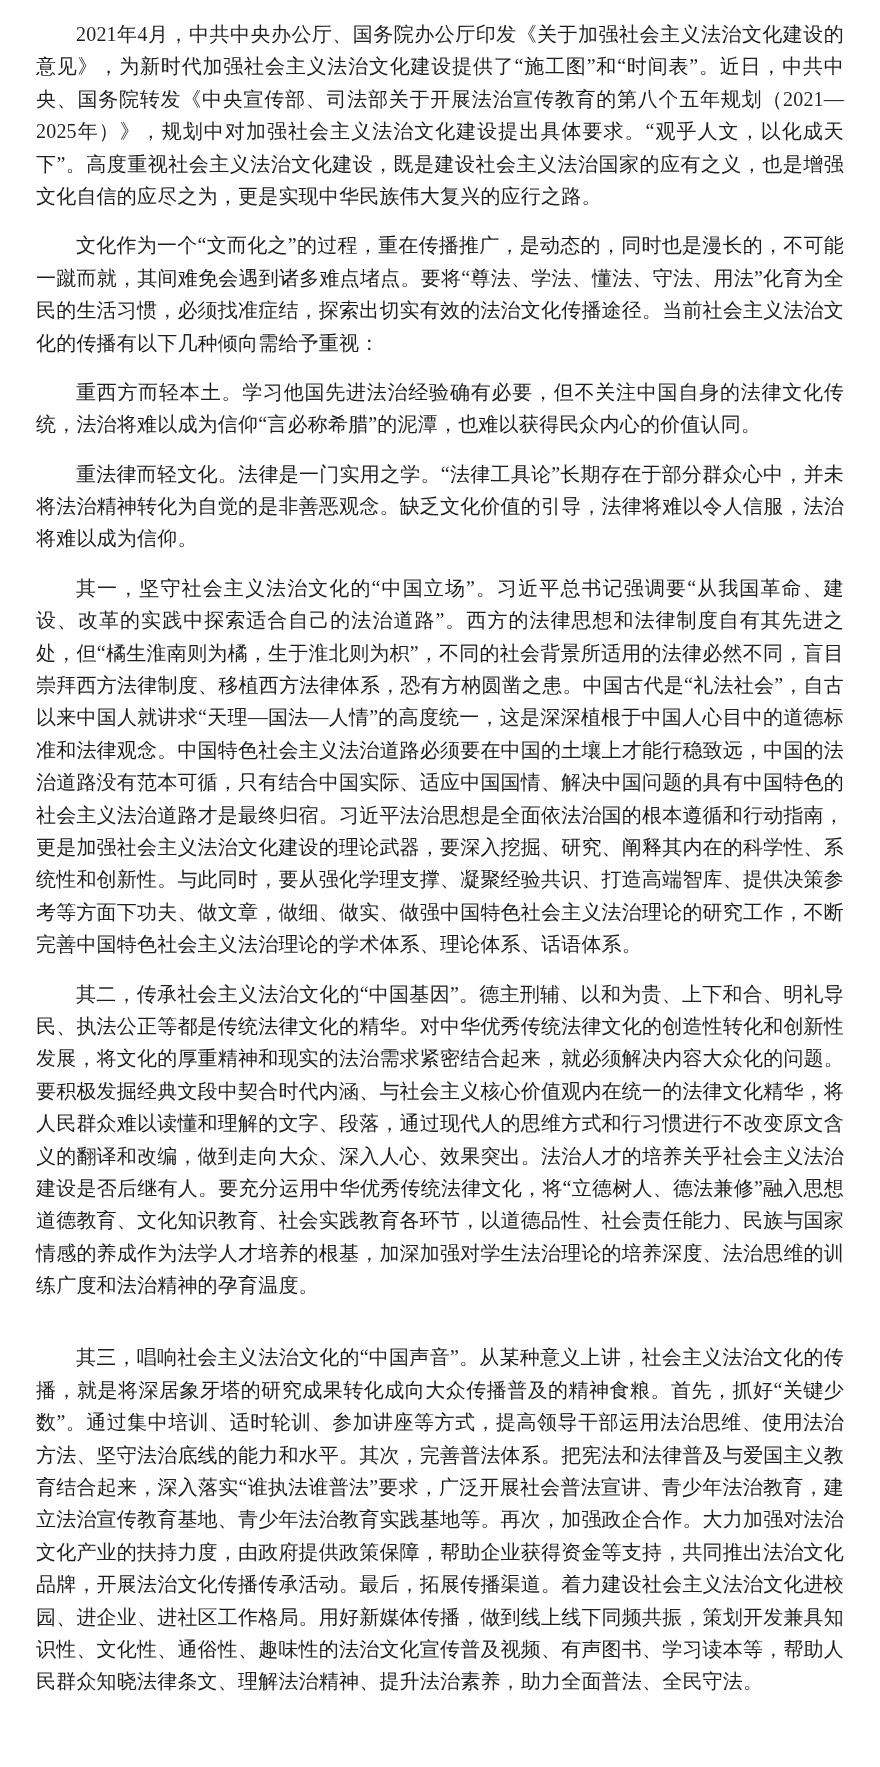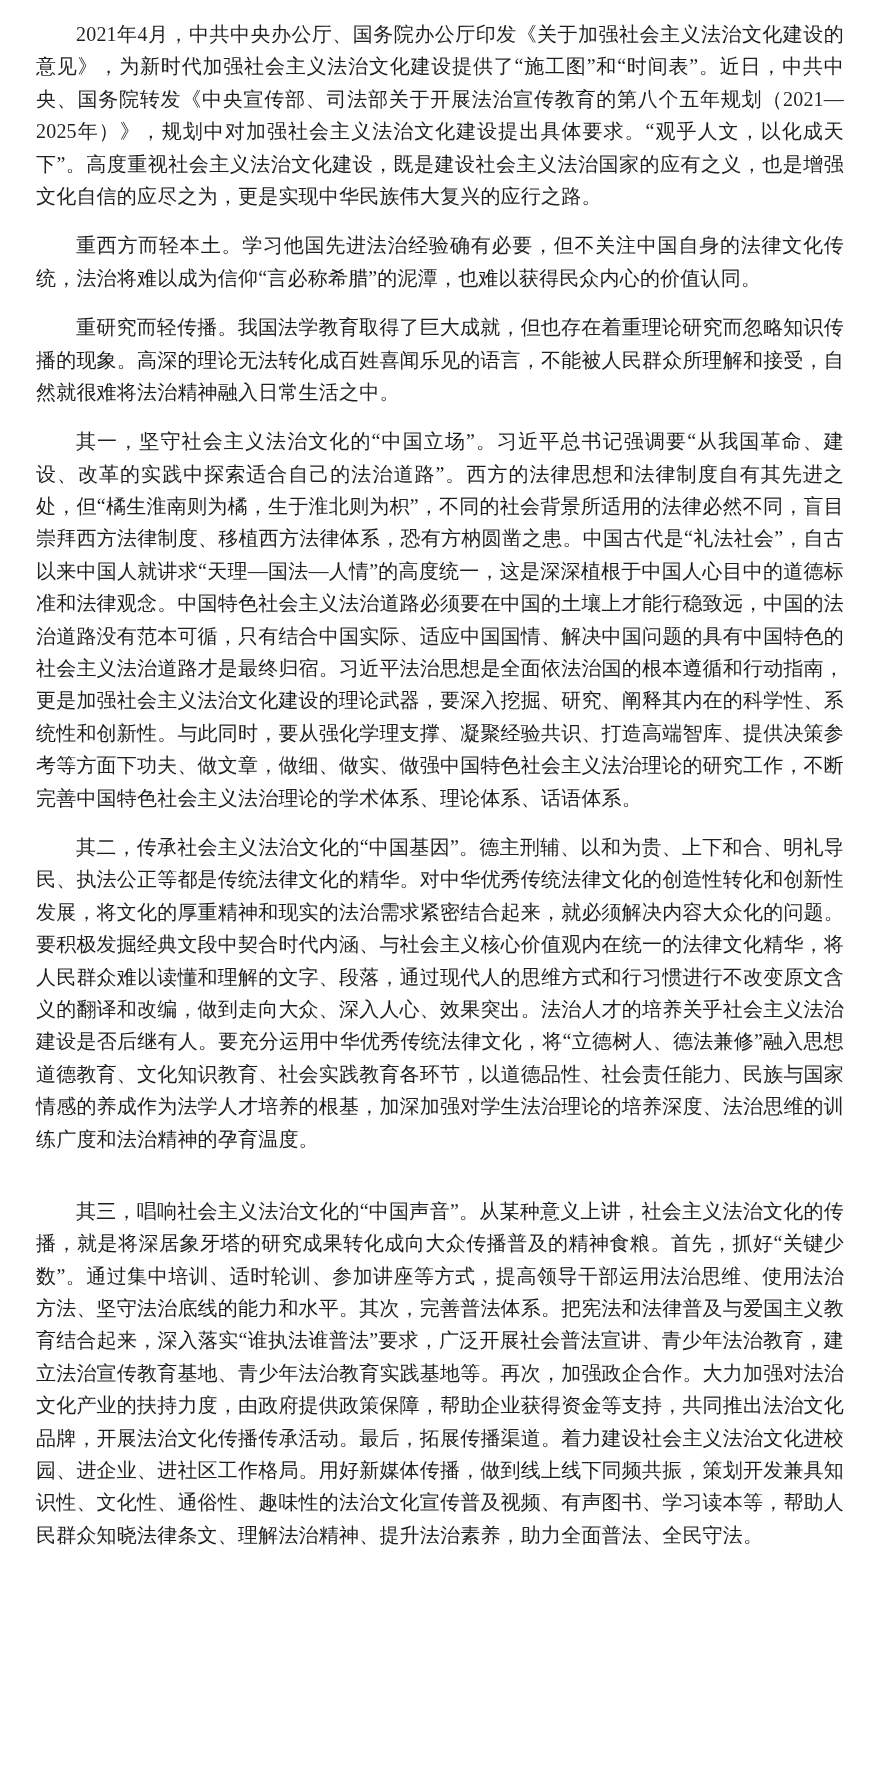--- a/index.html
+++ b/index.html
@@ -34,20 +34,21 @@
     margin-bottom: 0;
     margin-top: 40px;
   }
 </style>
 </head>
 <body>
 
 <div class="page">
   <article class="article">
     <p class="para">2021年4月，中共中央办公厅、国务院办公厅印发《关于加强社会主义法治文化建设的意见》，为新时代加强社会主义法治文化建设提供了“施工图”和“时间表”。近日，中共中央、国务院转发《中央宣传部、司法部关于开展法治宣传教育的第八个五年规划（2021—2025年）》，规划中对加强社会主义法治文化建设提出具体要求。“观乎人文，以化成天下”。高度重视社会主义法治文化建设，既是建设社会主义法治国家的应有之义，也是增强文化自信的应尽之为，更是实现中华民族伟大复兴的应行之路。</p>
+    <p class="para">文化作为一个“文而化之”的过程，重在传播推广，是动态的，同时也是漫长的，不可能一蹴而就，其间难免会遇到诸多难点堵点。要将“尊法、学法、懂法、守法、用法”化育为全民的生活习惯，必须找准症结，探索出切实有效的法治文化传播途径。当前社会主义法治文化的传播有以下几种倾向需给予重视：</p>
     <p class="para">重西方而轻本土。学习他国先进法治经验确有必要，但不关注中国自身的法律文化传统，法治将难以成为信仰“言必称希腊”的泥潭，也难以获得民众内心的价值认同。</p>
-    <p class="para">重研究而轻传播。我国法学教育取得了巨大成就，但也存在着重理论研究而忽略知识传播的现象。高深的理论无法转化成百姓喜闻乐见的语言，不能被人民群众所理解和接受，自然就很难将法治精神融入日常生活之中。</p>
+    <p class="para">重法律而轻文化。法律是一门实用之学。“法律工具论”长期存在于部分群众心中，并未将法治精神转化为自觉的是非善恶观念。缺乏文化价值的引导，法律将难以令人信服，法治将难以成为信仰。</p>
     <p class="para">其一，坚守社会主义法治文化的“中国立场”。习近平总书记强调要“从我国革命、建设、改革的实践中探索适合自己的法治道路”。西方的法律思想和法律制度自有其先进之处，但“橘生淮南则为橘，生于淮北则为枳”，不同的社会背景所适用的法律必然不同，盲目崇拜西方法律制度、移植西方法律体系，恐有方枘圆凿之患。中国古代是“礼法社会”，自古以来中国人就讲求“天理—国法—人情”的高度统一，这是深深植根于中国人心目中的道德标准和法律观念。中国特色社会主义法治道路必须要在中国的土壤上才能行稳致远，中国的法治道路没有范本可循，只有结合中国实际、适应中国国情、解决中国问题的具有中国特色的社会主义法治道路才是最终归宿。习近平法治思想是全面依法治国的根本遵循和行动指南，更是加强社会主义法治文化建设的理论武器，要深入挖掘、研究、阐释其内在的科学性、系统性和创新性。与此同时，要从强化学理支撑、凝聚经验共识、打造高端智库、提供决策参考等方面下功夫、做文章，做细、做实、做强中国特色社会主义法治理论的研究工作，不断完善中国特色社会主义法治理论的学术体系、理论体系、话语体系。</p>
     <p class="para">其二，传承社会主义法治文化的“中国基因”。德主刑辅、以和为贵、上下和合、明礼导民、执法公正等都是传统法律文化的精华。对中华优秀传统法律文化的创造性转化和创新性发展，将文化的厚重精神和现实的法治需求紧密结合起来，就必须解决内容大众化的问题。要积极发掘经典文段中契合时代内涵、与社会主义核心价值观内在统一的法律文化精华，将人民群众难以读懂和理解的文字、段落，通过现代人的思维方式和行习惯进行不改变原文含义的翻译和改编，做到走向大众、深入人心、效果突出。法治人才的培养关乎社会主义法治建设是否后继有人。要充分运用中华优秀传统法律文化，将“立德树人、德法兼修”融入思想道德教育、文化知识教育、社会实践教育各环节，以道德品性、社会责任能力、民族与国家情感的养成作为法学人才培养的根基，加深加强对学生法治理论的培养深度、法治思维的训练广度和法治精神的孕育温度。</p>
     <p class="para">其三，唱响社会主义法治文化的“中国声音”。从某种意义上讲，社会主义法治文化的传播，就是将深居象牙塔的研究成果转化成向大众传播普及的精神食粮。首先，抓好“关键少数”。通过集中培训、适时轮训、参加讲座等方式，提高领导干部运用法治思维、使用法治方法、坚守法治底线的能力和水平。其次，完善普法体系。把宪法和法律普及与爱国主义教育结合起来，深入落实“谁执法谁普法”要求，广泛开展社会普法宣讲、青少年法治教育，建立法治宣传教育基地、青少年法治教育实践基地等。再次，加强政企合作。大力加强对法治文化产业的扶持力度，由政府提供政策保障，帮助企业获得资金等支持，共同推出法治文化品牌，开展法治文化传播传承活动。最后，拓展传播渠道。着力建设社会主义法治文化进校园、进企业、进社区工作格局。用好新媒体传播，做到线上线下同频共振，策划开发兼具知识性、文化性、通俗性、趣味性的法治文化宣传普及视频、有声图书、学习读本等，帮助人民群众知晓法律条文、理解法治精神、提升法治素养，助力全面普法、全民守法。</p>
 
   </article>
 </div>
 
 </body></html>

